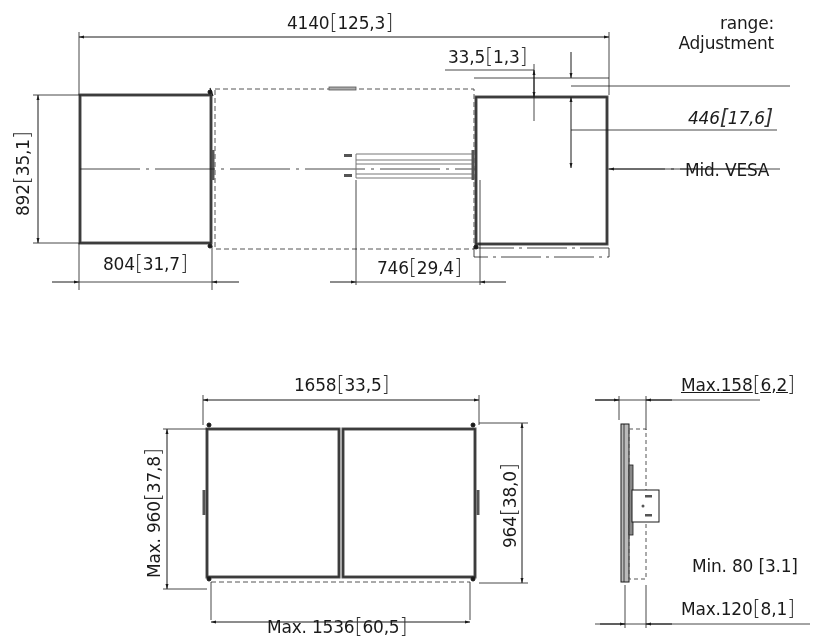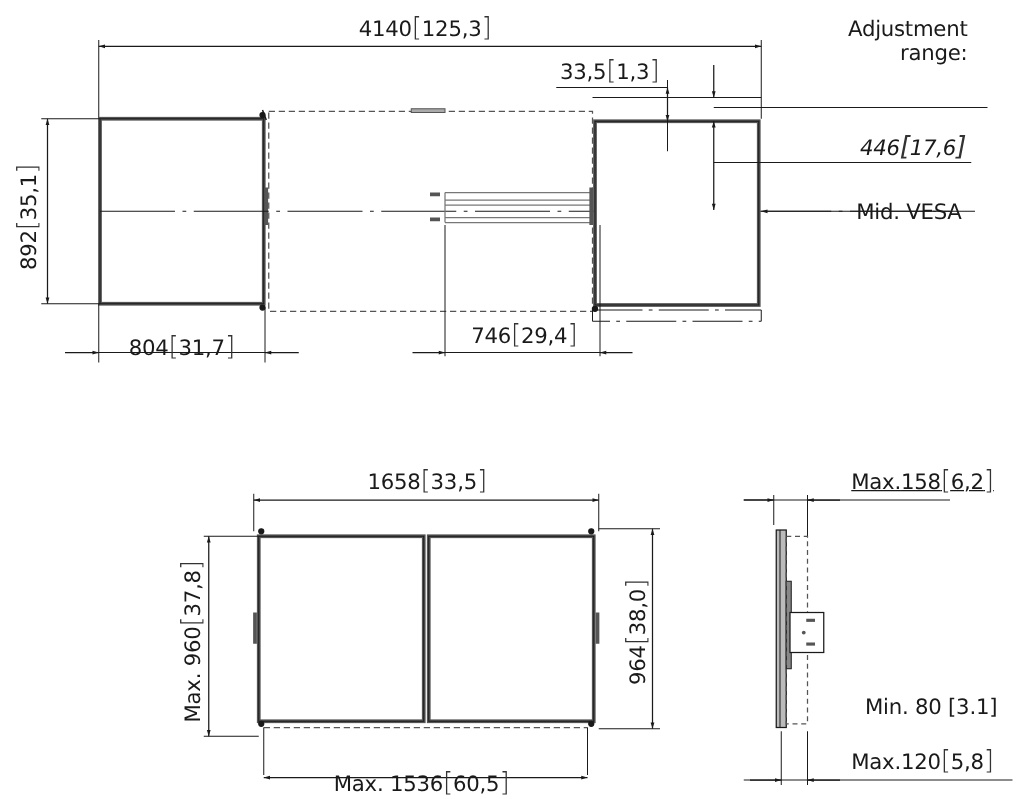--- a/index.html
+++ b/index.html
@@ -138,39 +138,39 @@
     <line x1="600" y1="624" x2="625" y2="624" stroke-width="1" marker-end="url(#arr)"></line>
     <line x1="672" y1="624" x2="646" y2="624" stroke-width="1" marker-end="url(#arr)"></line>
   </g>
 </svg>
 
 <div class="lbl" style="left:287px; top:12px;">
   <span>4140</span><span class="br">[</span><span>125,3</span><span class="br">]</span>
 </div>
 
 <div class="lbl right" style="left:640px; top:14px; width:134px;">
+  <div style="margin-top:-1px;">range:</div>
   <div>Adjustment</div>
-  <div style="margin-top:-1px;">range:</div>
 </div>
 
 <div class="lbl" style="left:448px; top:46px;">
   <span>33,5</span><span class="br">[</span><span>1,3</span><span class="br">]</span>
 </div>
 
 <div class="lbl" style="left:688px; top:107px;font-style:italic;">
   <span>446</span><span class="br">[</span><span>17,6</span><span class="br">]</span>
 </div>
 
 <div class="lbl" style="left:685px; top:160px;">Mid. VESA</div>
 
 <div class="lbl vert" style="left:12px; top:216px;">
   <span>892</span><span class="br">[</span><span>35,1</span><span class="br">]</span>
 </div>
 
-<div class="lbl" style="left:103px; top:267px;">
+<div class="lbl" style="left:103px; top:253px;">
   <span>804</span><span class="br">[</span><span>31,7</span><span class="br">]</span>
 </div>
 
 <div class="lbl" style="left:377px; top:257px;">
   <span>746</span><span class="br">[</span><span>29,4</span><span class="br">]</span>
 </div>
 
 <div class="lbl" style="left:294px; top:374px;">
   <span>1658</span><span class="br">[</span><span>33,5</span><span class="br">]</span>
 </div>
@@ -189,14 +189,14 @@
 
 <div class="lbl" style="left:681px; top:374px;text-decoration:underline;">
   <span>Max.</span><span>158</span><span class="br">[</span><span>6,2</span><span class="br">]</span>
 </div>
 
 <div class="lbl" style="left:692px; top:556px;">
   <span>Min.</span> <span>80</span> <span>[</span><span>3.1</span><span>]</span>
 </div>
 
 <div class="lbl" style="left:681px; top:598px;">
-  <span>Max.</span><span>120</span><span class="br">[</span><span>5,8</span><span class="br">]</span>
+  <span>Max.</span><span>120</span><span class="br">[</span><span>8,1</span><span class="br">]</span>
 </div>
 
 </body></html>

